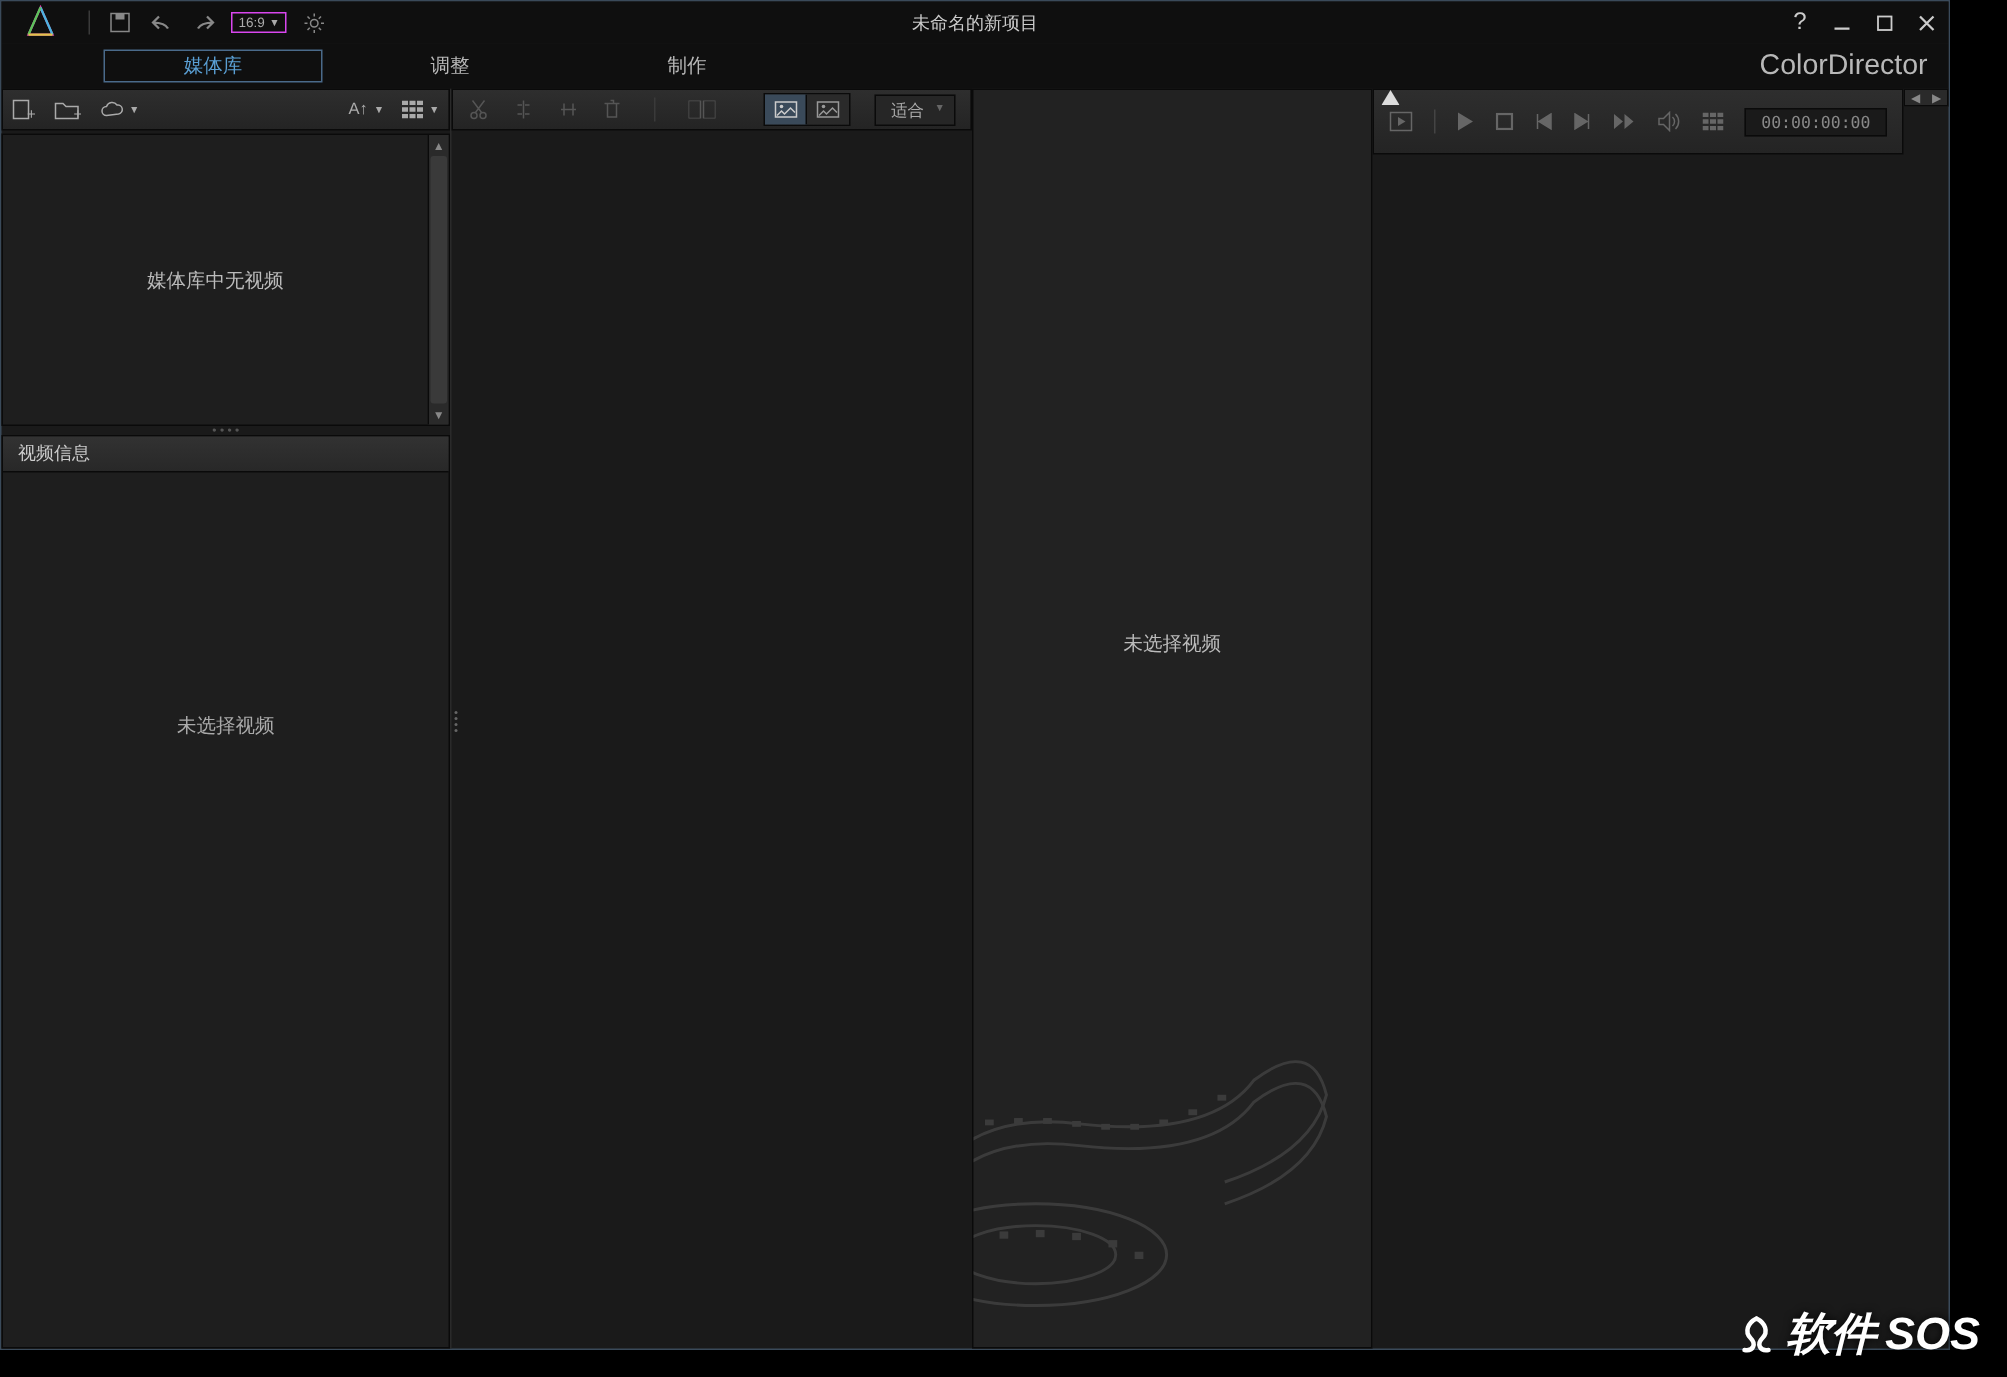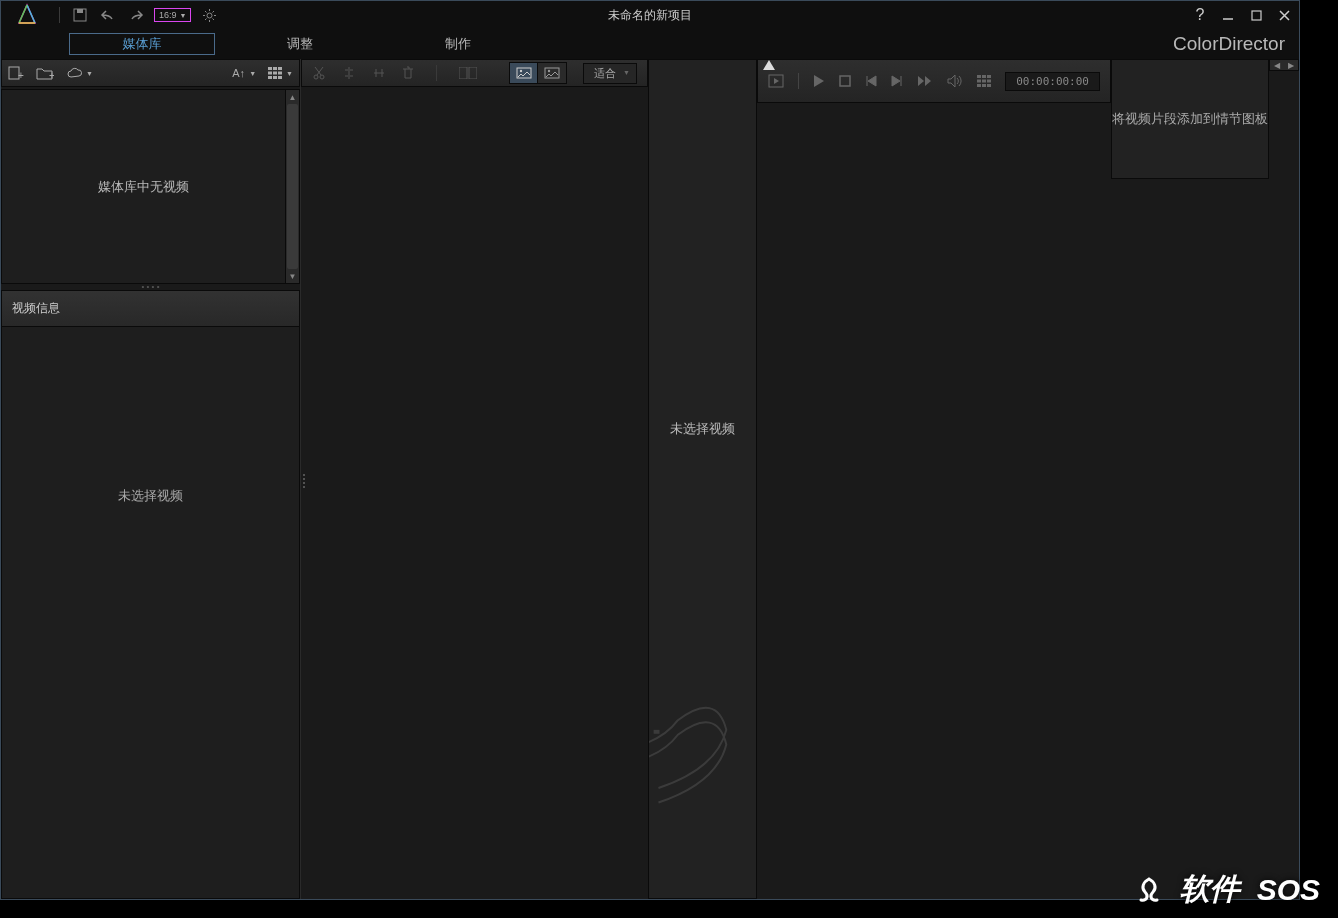--- a/index.html
+++ b/index.html
@@ -32,21 +32,21 @@
 .left-toolbar { height: 28px; background: linear-gradient(#2e2e2e, #242424); border: 1px solid #0a0a0a; display: flex; align-items: center; padding: 0 6px; gap: 12px; }
 .lt-icon { color: #aaa; cursor: pointer; display: flex; align-items: center; gap: 2px; }
 .lt-spacer { flex: 1; }
 .media-panel { flex: 0 0 195px; border: 1px solid #0a0a0a; margin-top: 2px; background: #1e1e1e; display: flex; position: relative; }
 .media-empty { flex: 1; display: flex; align-items: center; justify-content: center; font-size: 13px; color: #bbb; }
 .scrollbar-v { width: 14px; background: #2a2a2a; border-left: 1px solid #0a0a0a; position: relative; }
 .scroll-arrow { height: 14px; display: flex; align-items: center; justify-content: center; color: #888; font-size: 8px; }
 .scroll-thumb { position: absolute; top: 14px; bottom: 14px; left: 1px; right: 1px; background: #3a3a3a; border-radius: 2px; }
 .splitter-dots { height: 6px; text-align: center; color: #555; font-size: 8px; line-height: 6px; }
 .info-panel { flex: 1; border: 1px solid #0a0a0a; background: #1e1e1e; display: flex; flex-direction: column; }
-.info-header { height: 36px; background: linear-gradient(#323232, #282828); border-bottom: 1px solid #0a0a0a; padding: 0 10px; font-size: 12px; color: #ccc; display: flex; align-items: center; }
+.info-header { height: 24px; background: linear-gradient(#323232, #282828); border-bottom: 1px solid #0a0a0a; padding: 0 10px; font-size: 12px; color: #ccc; display: flex; align-items: center; }
 .info-body { flex: 1; display: flex; align-items: flex-start; justify-content: center; padding-top: 160px; font-size: 13px; color: #aaa; }
 
 
 .right-col { flex: 1; display: flex; flex-direction: row; min-width: 0; }
 .preview-toolbar { height: 28px; background: linear-gradient(#2e2e2e, #242424); border: 1px solid #0a0a0a; display: flex; align-items: center; padding: 0 10px; gap: 16px; }
 .pt-icon { color: #555; cursor: pointer; display: flex; align-items: center; }
 .pt-spacer { flex: 1; }
 .view-toggles { display: flex; border: 1px solid #0a0a0a; }
 .view-btn { width: 28px; height: 20px; background: #2a2a2a; display: flex; align-items: center; justify-content: center; border-right: 1px solid #0a0a0a; cursor: pointer; }
 .view-btn.active { background: #3a4a5a; }
@@ -66,21 +66,21 @@
 .pb-btn { color: #666; cursor: pointer; display: flex; align-items: center; }
 .pb-sep { width: 1px; height: 16px; background: #444; }
 .timecode { margin-left: auto; background: #1a1a1a; border: 1px solid #0a0a0a; padding: 2px 10px; font-family: monospace; font-size: 11px; color: #888; }
 
 .storyboard { height: 120px; background: #222; border: 1px solid #0a0a0a; display: flex; align-items: center; justify-content: center; font-size: 13px; color: #aaa; position: relative; }
 .scrollbar-h { height: 12px; background: #2a2a2a; border: 1px solid #0a0a0a; display: flex; }
 .sh-arrow { width: 14px; display: flex; align-items: center; justify-content: center; color: #888; font-size: 8px; }
 .sh-track { flex: 1; position: relative; }
 .sh-thumb { position: absolute; top: 1px; bottom: 1px; left: 0; right: 0; background: #3a3a3a; border-radius: 2px; }
 
-.watermark { position: absolute; right: 18px; bottom: 8px; font-size: 30px; font-weight: bold; color: #fff; font-style: italic; display: flex; align-items: center; gap: 17px; text-shadow: 0 0 6px rgba(0,0,0,0.9); }
+.watermark { position: absolute; right: 18px; bottom: 8px; font-size: 30px; font-weight: bold; color: #fff; font-style: italic; display: flex; align-items: center; gap: 6px; text-shadow: 0 0 6px rgba(0,0,0,0.9); }
 .watermark .sos { color: #fff; text-align: center; }
 
 .vsplitter { position: absolute; left: 300px; top: 470px; width: 6px; height: 20px; display: flex; flex-direction: column; justify-content: center; align-items: center; gap: 2px; }
 .vsplitter span { width: 2px; height: 2px; background: #666; border-radius: 50%; }
 </style>
 </head>
 <body>
 
 <div class="app">
 
@@ -336,23 +336,20 @@
               <rect x="5" y="4.5" width="4" height="3" fill="currentColor"></rect>
               <rect x="10" y="4.5" width="4" height="3" fill="currentColor"></rect>
               <rect x="0" y="9" width="4" height="3" fill="currentColor"></rect>
               <rect x="5" y="9" width="4" height="3" fill="currentColor"></rect>
               <rect x="10" y="9" width="4" height="3" fill="currentColor"></rect>
             </svg>
           </span>
         <div class="timecode">00:00:00:00</div>
       </div>
 
-      <div class="storyboard">
-        <span>将视频片段添加到情节图板</span>
-      </div>
       <div class="scrollbar-h">
         <div class="sh-arrow">◀</div>
         <div class="sh-track">
             <div class="sh-thumb"></div>
           </div>
         <div class="sh-arrow">▶</div>
       </div>
     </div>
 
   </div>

